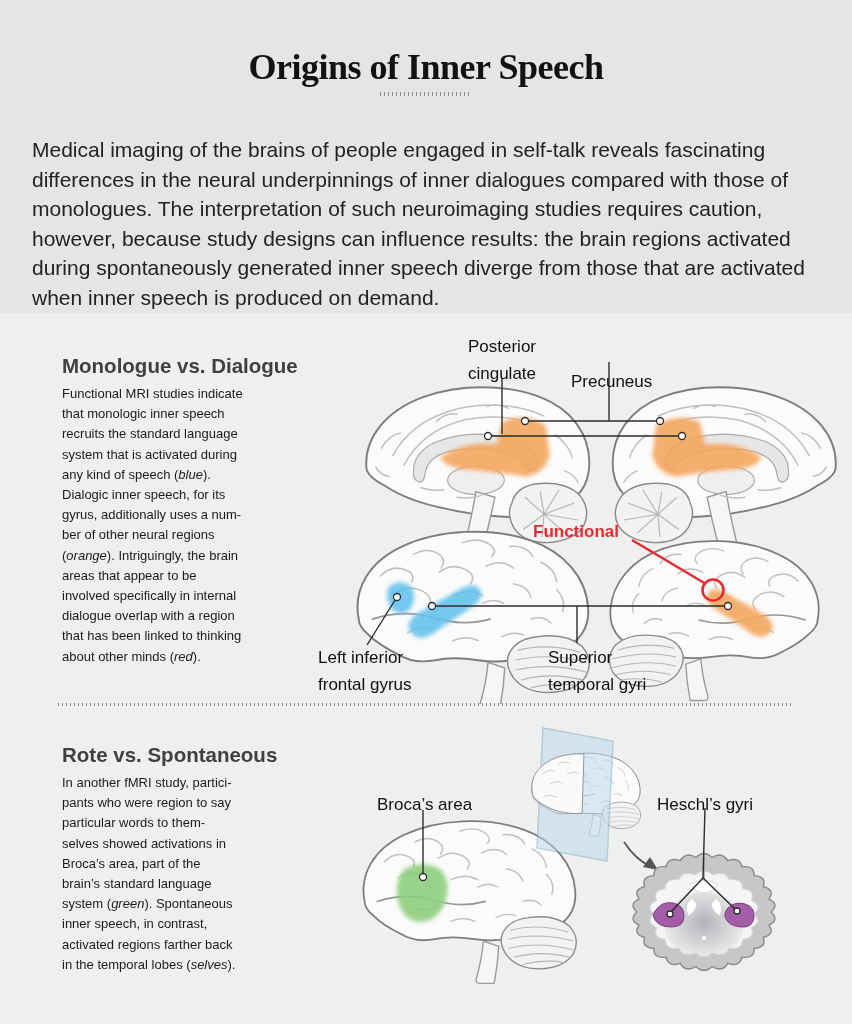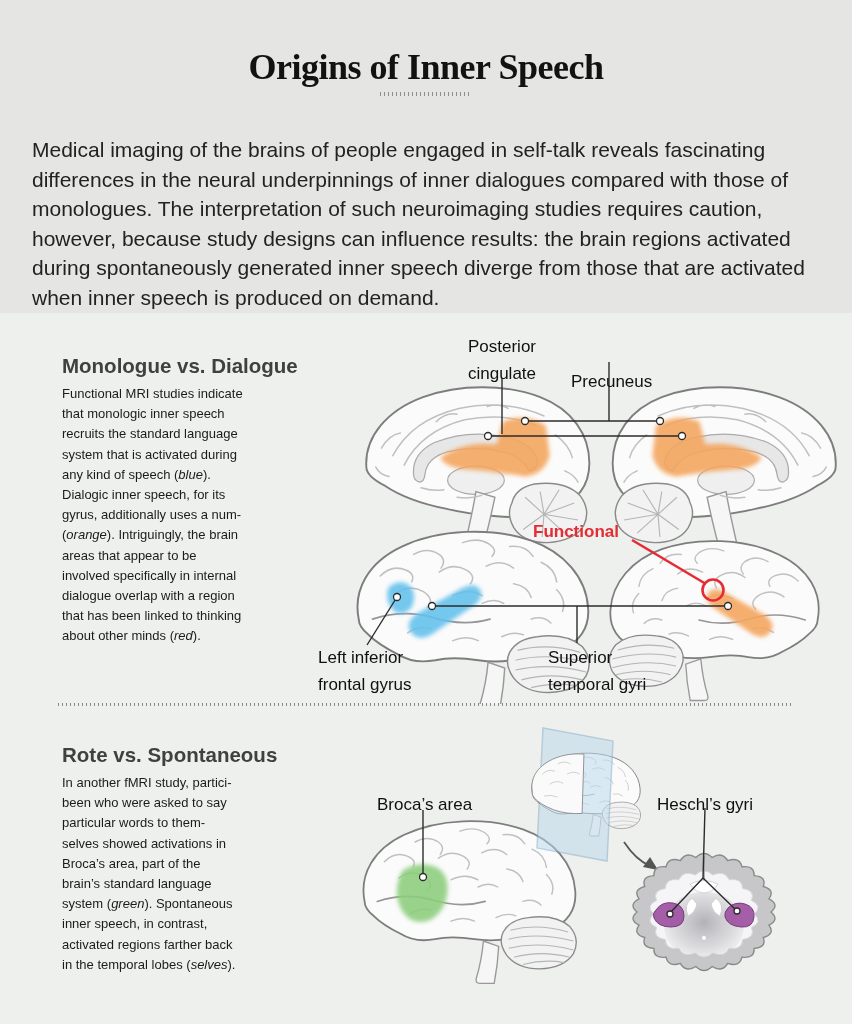--- a/index.html
+++ b/index.html
@@ -101,20 +101,21 @@
   <div class="text-col sec1-text">
     <h2>Monologue vs. Dialogue</h2>
     <div>
         <div class="tline"><span>Functional MRI studies indicate</span></div>
         <div class="tline"><span>that monologic inner speech</span></div>
         <div class="tline"><span>recruits the standard language</span></div>
         <div class="tline"><span>system that is activated during</span></div>
         <div class="tline"><span>any kind of speech (</span><em>blue</em><span>).</span></div>
         <div class="tline"><span>Dialogic inner speech, for its</span></div>
         <div class="tline"><span>gyrus, additionally uses a num-</span></div>
+        <div class="tline"><span>ber of other neural regions</span></div>
         <div class="tline"><span>(</span><em>orange</em><span>). Intriguingly, the brain</span></div>
         <div class="tline"><span>areas that appear to be</span></div>
         <div class="tline"><span>involved specifically in internal</span></div>
         <div class="tline"><span>dialogue overlap with a region</span></div>
         <div class="tline"><span>that has been linked to thinking</span></div>
         <div class="tline"><span>about other minds (</span><em>red</em><span>).</span></div>
       </div>
   </div>
 
   <svg class="diagram dg1" width="522" height="374" viewBox="0 0 522 374">
@@ -165,21 +166,21 @@
   <div class="lbl lbl-conj">Functional</div>
   <div class="lbl lbl-ifg">Left inferior frontal gyrus</div>
   <div class="lbl lbl-stg">Superior temporal gyri</div>
 
   <div class="divider"></div>
 
   <div class="text-col sec2-text">
     <h2>Rote vs. Spontaneous</h2>
     <div>
         <div class="tline"><span>In another fMRI study, partici-</span></div>
-        <div class="tline"><span>been who were asked to say</span></div>
+        <div class="tline"><span>pants who were region to say</span></div>
         <div class="tline"><span>particular words to them-</span></div>
         <div class="tline"><span>selves showed activations in</span></div>
         <div class="tline"><span>Broca’s area, part of the</span></div>
         <div class="tline"><span>brain’s standard language</span></div>
         <div class="tline"><span>system (</span><em>green</em><span>). Spontaneous</span></div>
         <div class="tline"><span>inner speech, in contrast,</span></div>
         <div class="tline"><span>activated regions farther back</span></div>
         <div class="tline"><span>in the temporal lobes (</span><em>selves</em><span>).</span></div>
       </div>
   </div>

